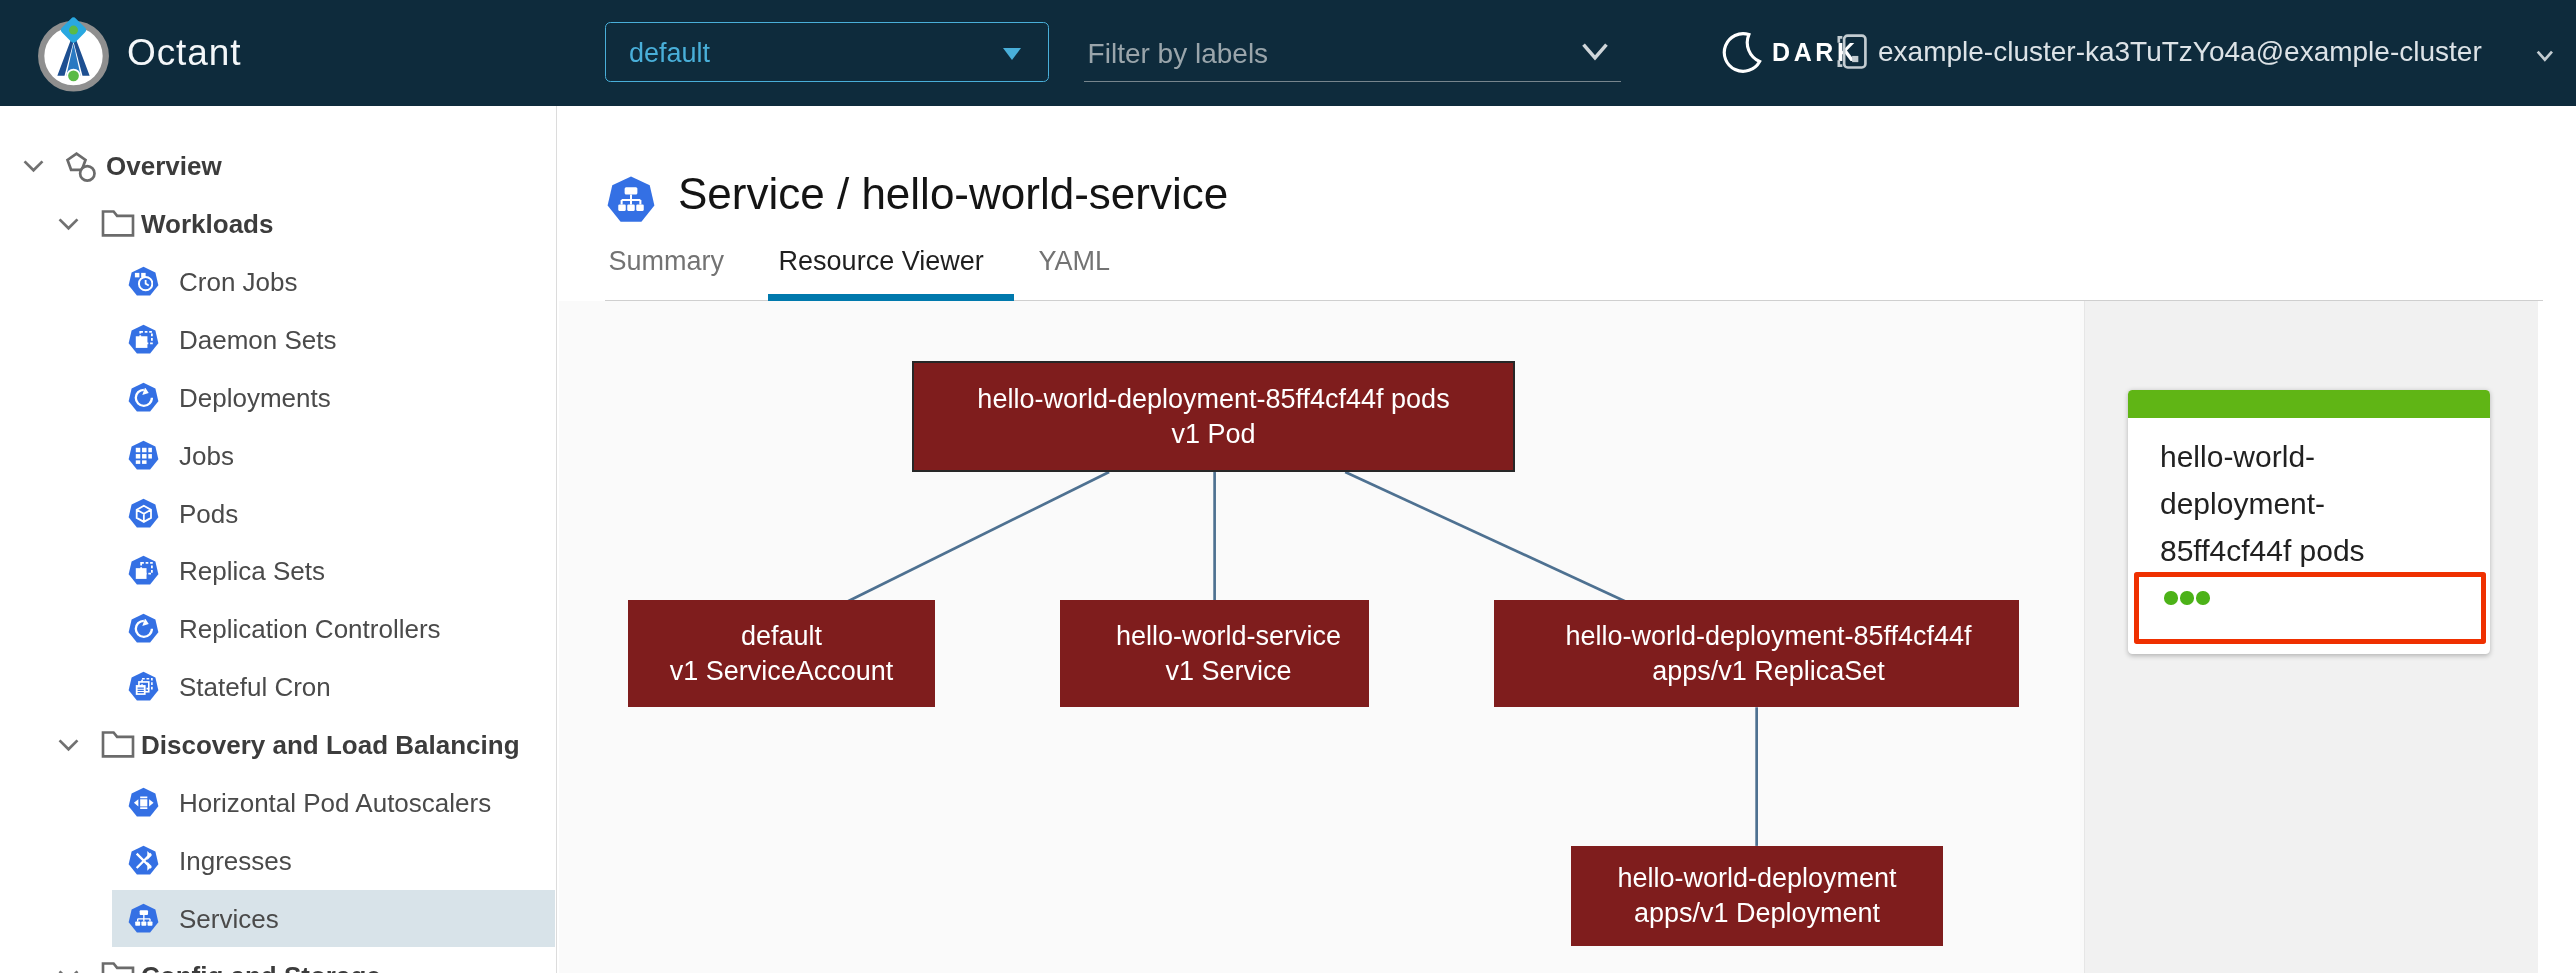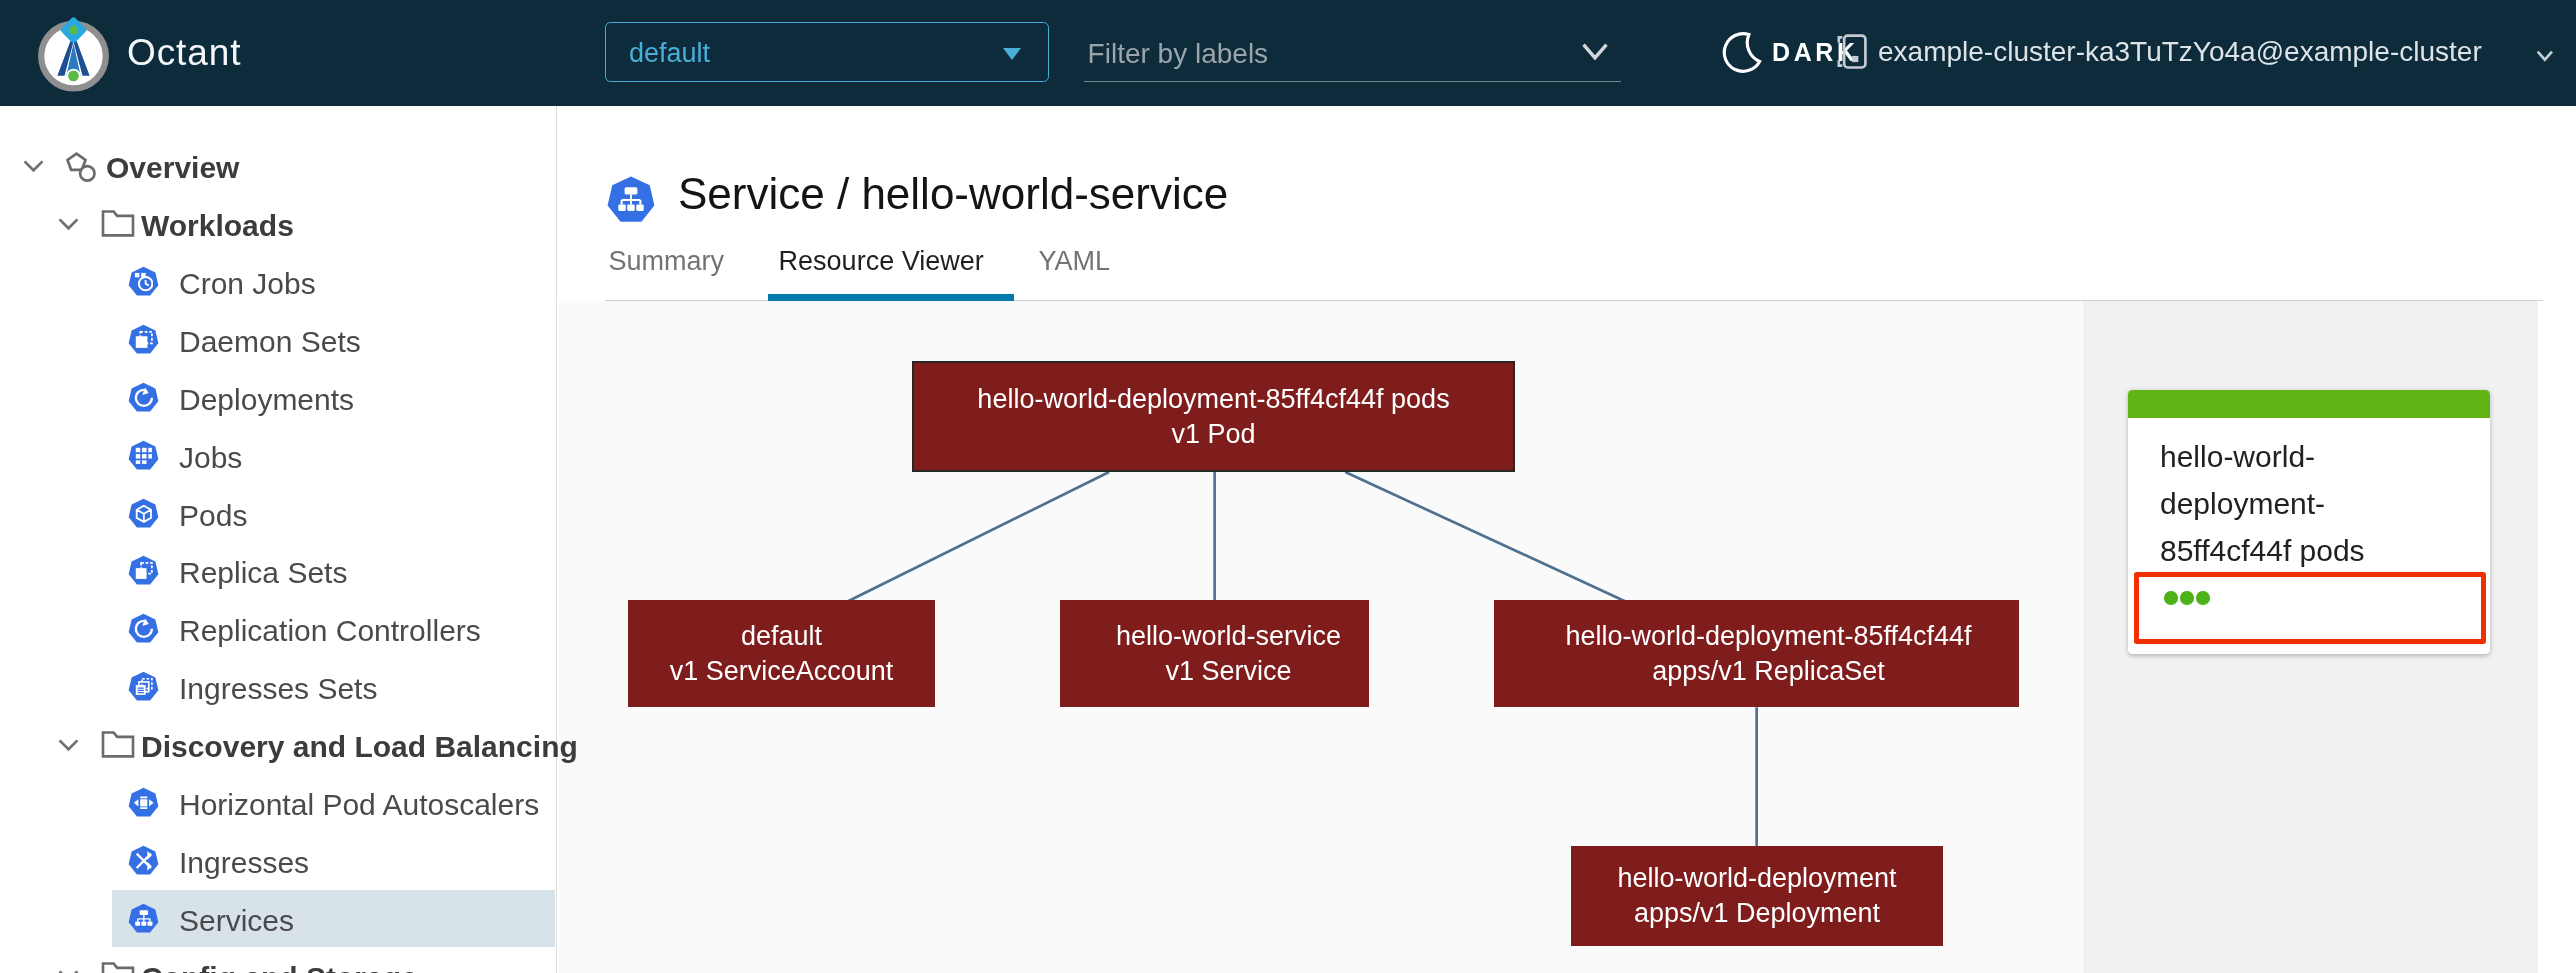--- a/index.html
+++ b/index.html
@@ -39,21 +39,21 @@
   .row-hl { position:absolute; left:112px; right:0; top:0; bottom:0; background:#d8e3e9; }
   .side-chevron { position:absolute; top:19px; }
   .lvl0 .side-chevron { left:19.7px; }
   .lvl1 .side-chevron { left:55px; }
   .side-ficon { position:absolute; top:12.5px; }
   .lvl0 .side-ficon { left:63px; }
   .lvl1 .side-ficon { left:100px; }
   .hept { position:absolute; left:127px; top:12.5px; width:33px; height:33px; background:#3470e4;
           clip-path:polygon(50% 4%, 86% 21%, 95% 60%, 70% 91%, 30% 91%, 5% 60%, 14% 21%);
           display:flex; align-items:center; justify-content:center; }
-  .side-label { position:absolute; top:14.3px; font-size:30px; color:#4a4a4a; white-space:nowrap; }
+  .side-label { position:absolute; top:14.3px; font-size:26px; color:#4a4a4a; white-space:nowrap; }
   .lvl0 .side-label { left:106px; font-weight:600; color:#3c3c3c; }
   .lvl1 .side-label { left:141px; font-weight:600; color:#3c3c3c; }
   .lvl2 .side-label { left:179px; font-weight:400; }
 
   
   #main { position:absolute; left:559px; top:106px; width:2017px; height:868px; background:#fff; }
   #page-head { position:absolute; left:46px; top:63px; height:63px; }
   #title-icon { position:absolute; left:0; top:5.4px; width:52px; height:52px; background:#3470e4;
                 clip-path:polygon(50% 4%, 86% 21%, 95% 60%, 70% 91%, 30% 91%, 5% 60%, 14% 21%);
                 display:flex; align-items:center; justify-content:center; }
@@ -250,21 +250,21 @@
     </div>
     <div class="side-row lvl2" style="top: 552px;">
       <span class="hept">
         <svg width="19.7" height="19.7" viewBox="0 0 22 22">
           <rect x="9" y="2" width="11" height="11" fill="none" stroke="#ffffff" stroke-width="1.8" stroke-dasharray="3 2"></rect>
           <rect x="5.5" y="5.5" width="11" height="11" fill="none" stroke="#ffffff" stroke-width="1.8"></rect>
           <rect x="2" y="9" width="11" height="11" fill="#ffffff"></rect>
           <path d="M4 12.5 H11 M4 15 H11 M4 17.5 H11" stroke="#3470e4" stroke-width="1.4"></path>
         </svg>
       </span>
-      <span class="side-label">Ingresses Sets</span>
+      <span class="side-label">Stateful Cron</span>
     </div>
     <div class="side-row lvl1" style="top: 610px;">
       <span class="side-chevron"><svg width="27" height="19.7" viewBox="0 0 30 22">
           <polyline points="5,6 15,16 25,6" fill="none" stroke="#717171" stroke-width="3"></polyline>
         </svg></span>
       <span class="side-ficon"><svg width="36" height="30" viewBox="0 0 40 34">
           <path d="M3 31 V4 h12 l4 5 h18 v22 Z" fill="none" stroke="#6b6b6b" stroke-width="3"></path>
         </svg></span>
       <span class="side-label">Discovery and Load Balancing</span>
     </div>

